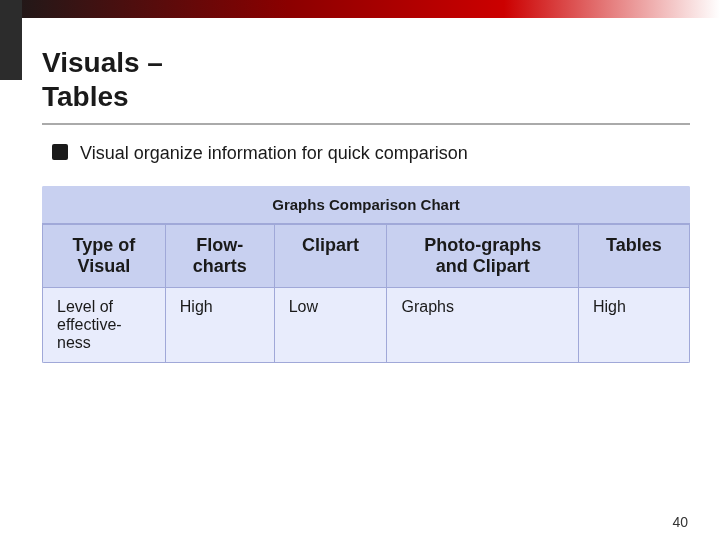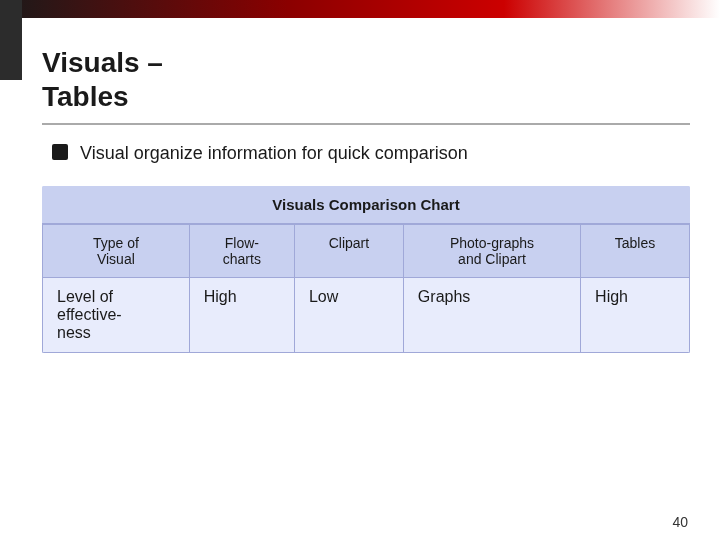--- a/index.html
+++ b/index.html
@@ -116,22 +116,22 @@
       color: #1a1a1a;
       border: 1px solid #a0a8d8;
       vertical-align: top;
     }
 
     table thead tr {
       background: #c8d0f0;
     }
 
     table thead th {
-      font-weight: normal;
-      font-size: 14px;
+      font-weight: bold;
+      font-size: 18px;
     }
 
     table tbody tr {
       background: #dde3f8;
     }
 
     table tbody tr:nth-child(odd) {
       background: #e8ecfc;
     }
 
@@ -158,21 +158,21 @@
   </div>
 
   <hr class="divider">
 
   <div class="bullet-section">
     <div class="bullet-icon"></div>
     <div class="bullet-text">Visual organize information for quick comparison</div>
   </div>
 
   <div class="table-container">
-    <div class="table-title-row">Visuals Comparison Chart</div>
+    <div class="table-title-row">Graphs Comparison Chart</div>
     <table>
       <thead>
         <tr>
           <th>Type of<br>Visual</th>
           <th>Flow-<br>charts</th>
           <th>Clipart</th>
           <th>Photo-graphs<br>and Clipart</th>
           <th>Tables</th>
         </tr>
       </thead>

